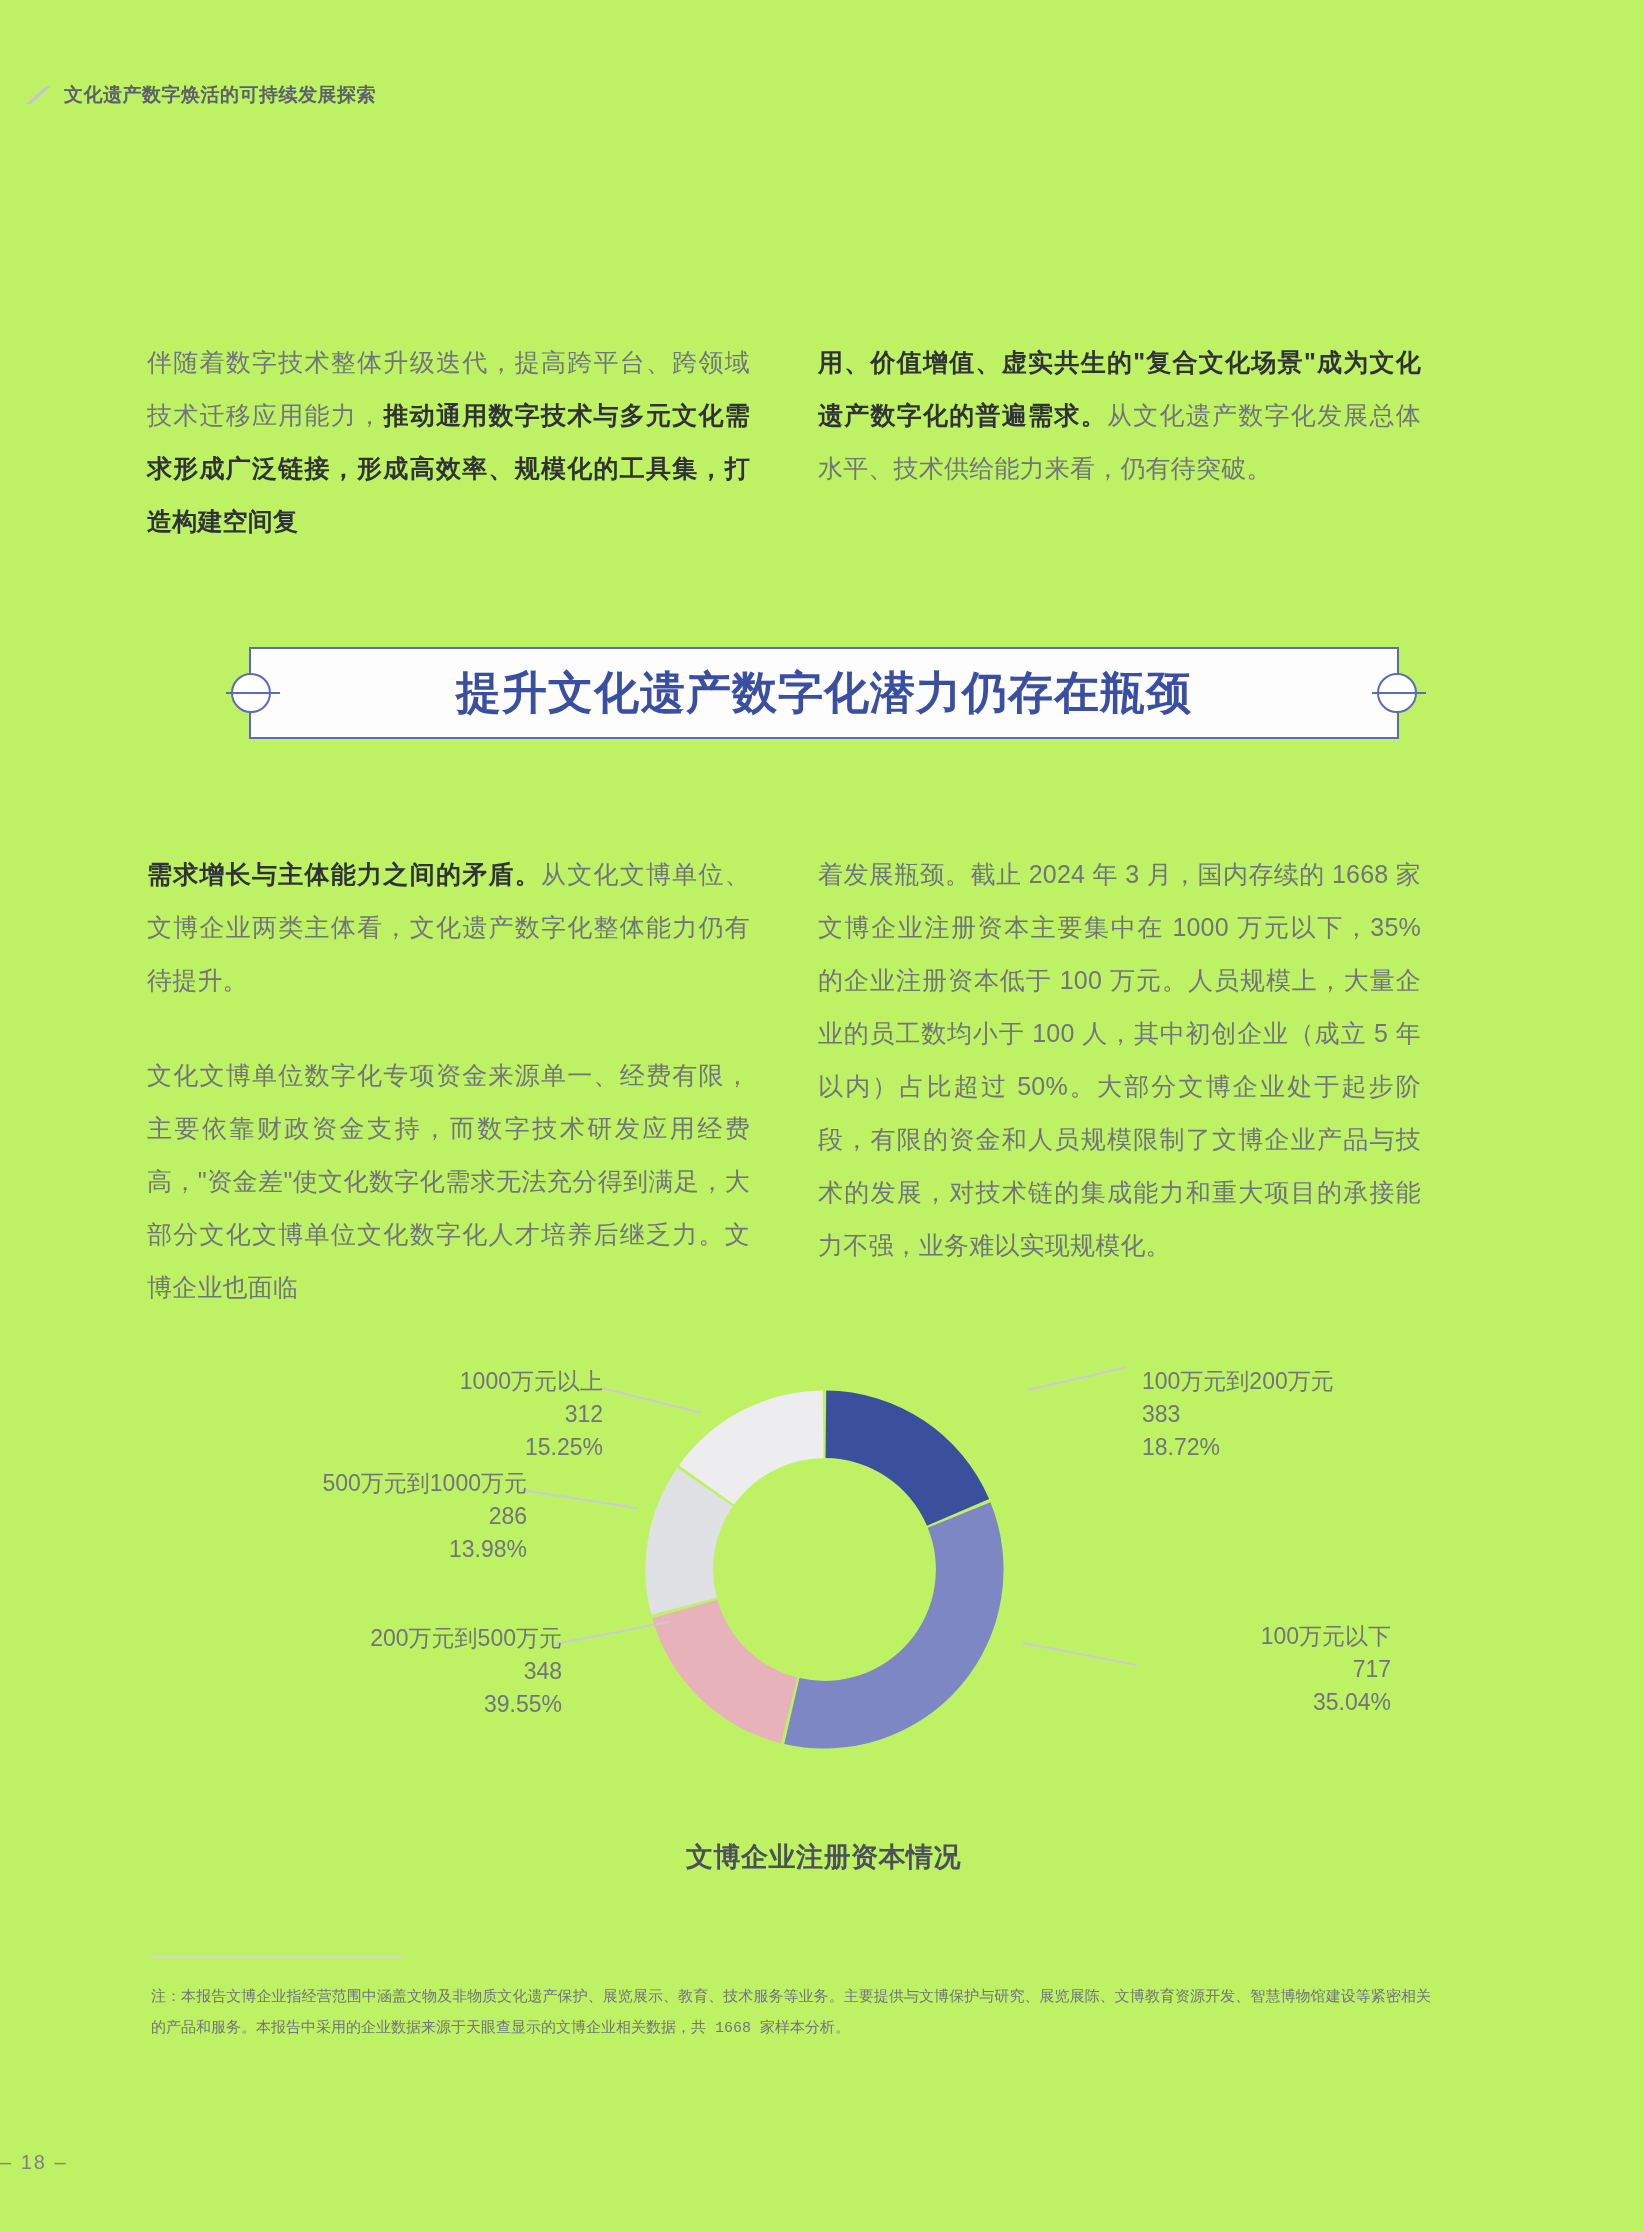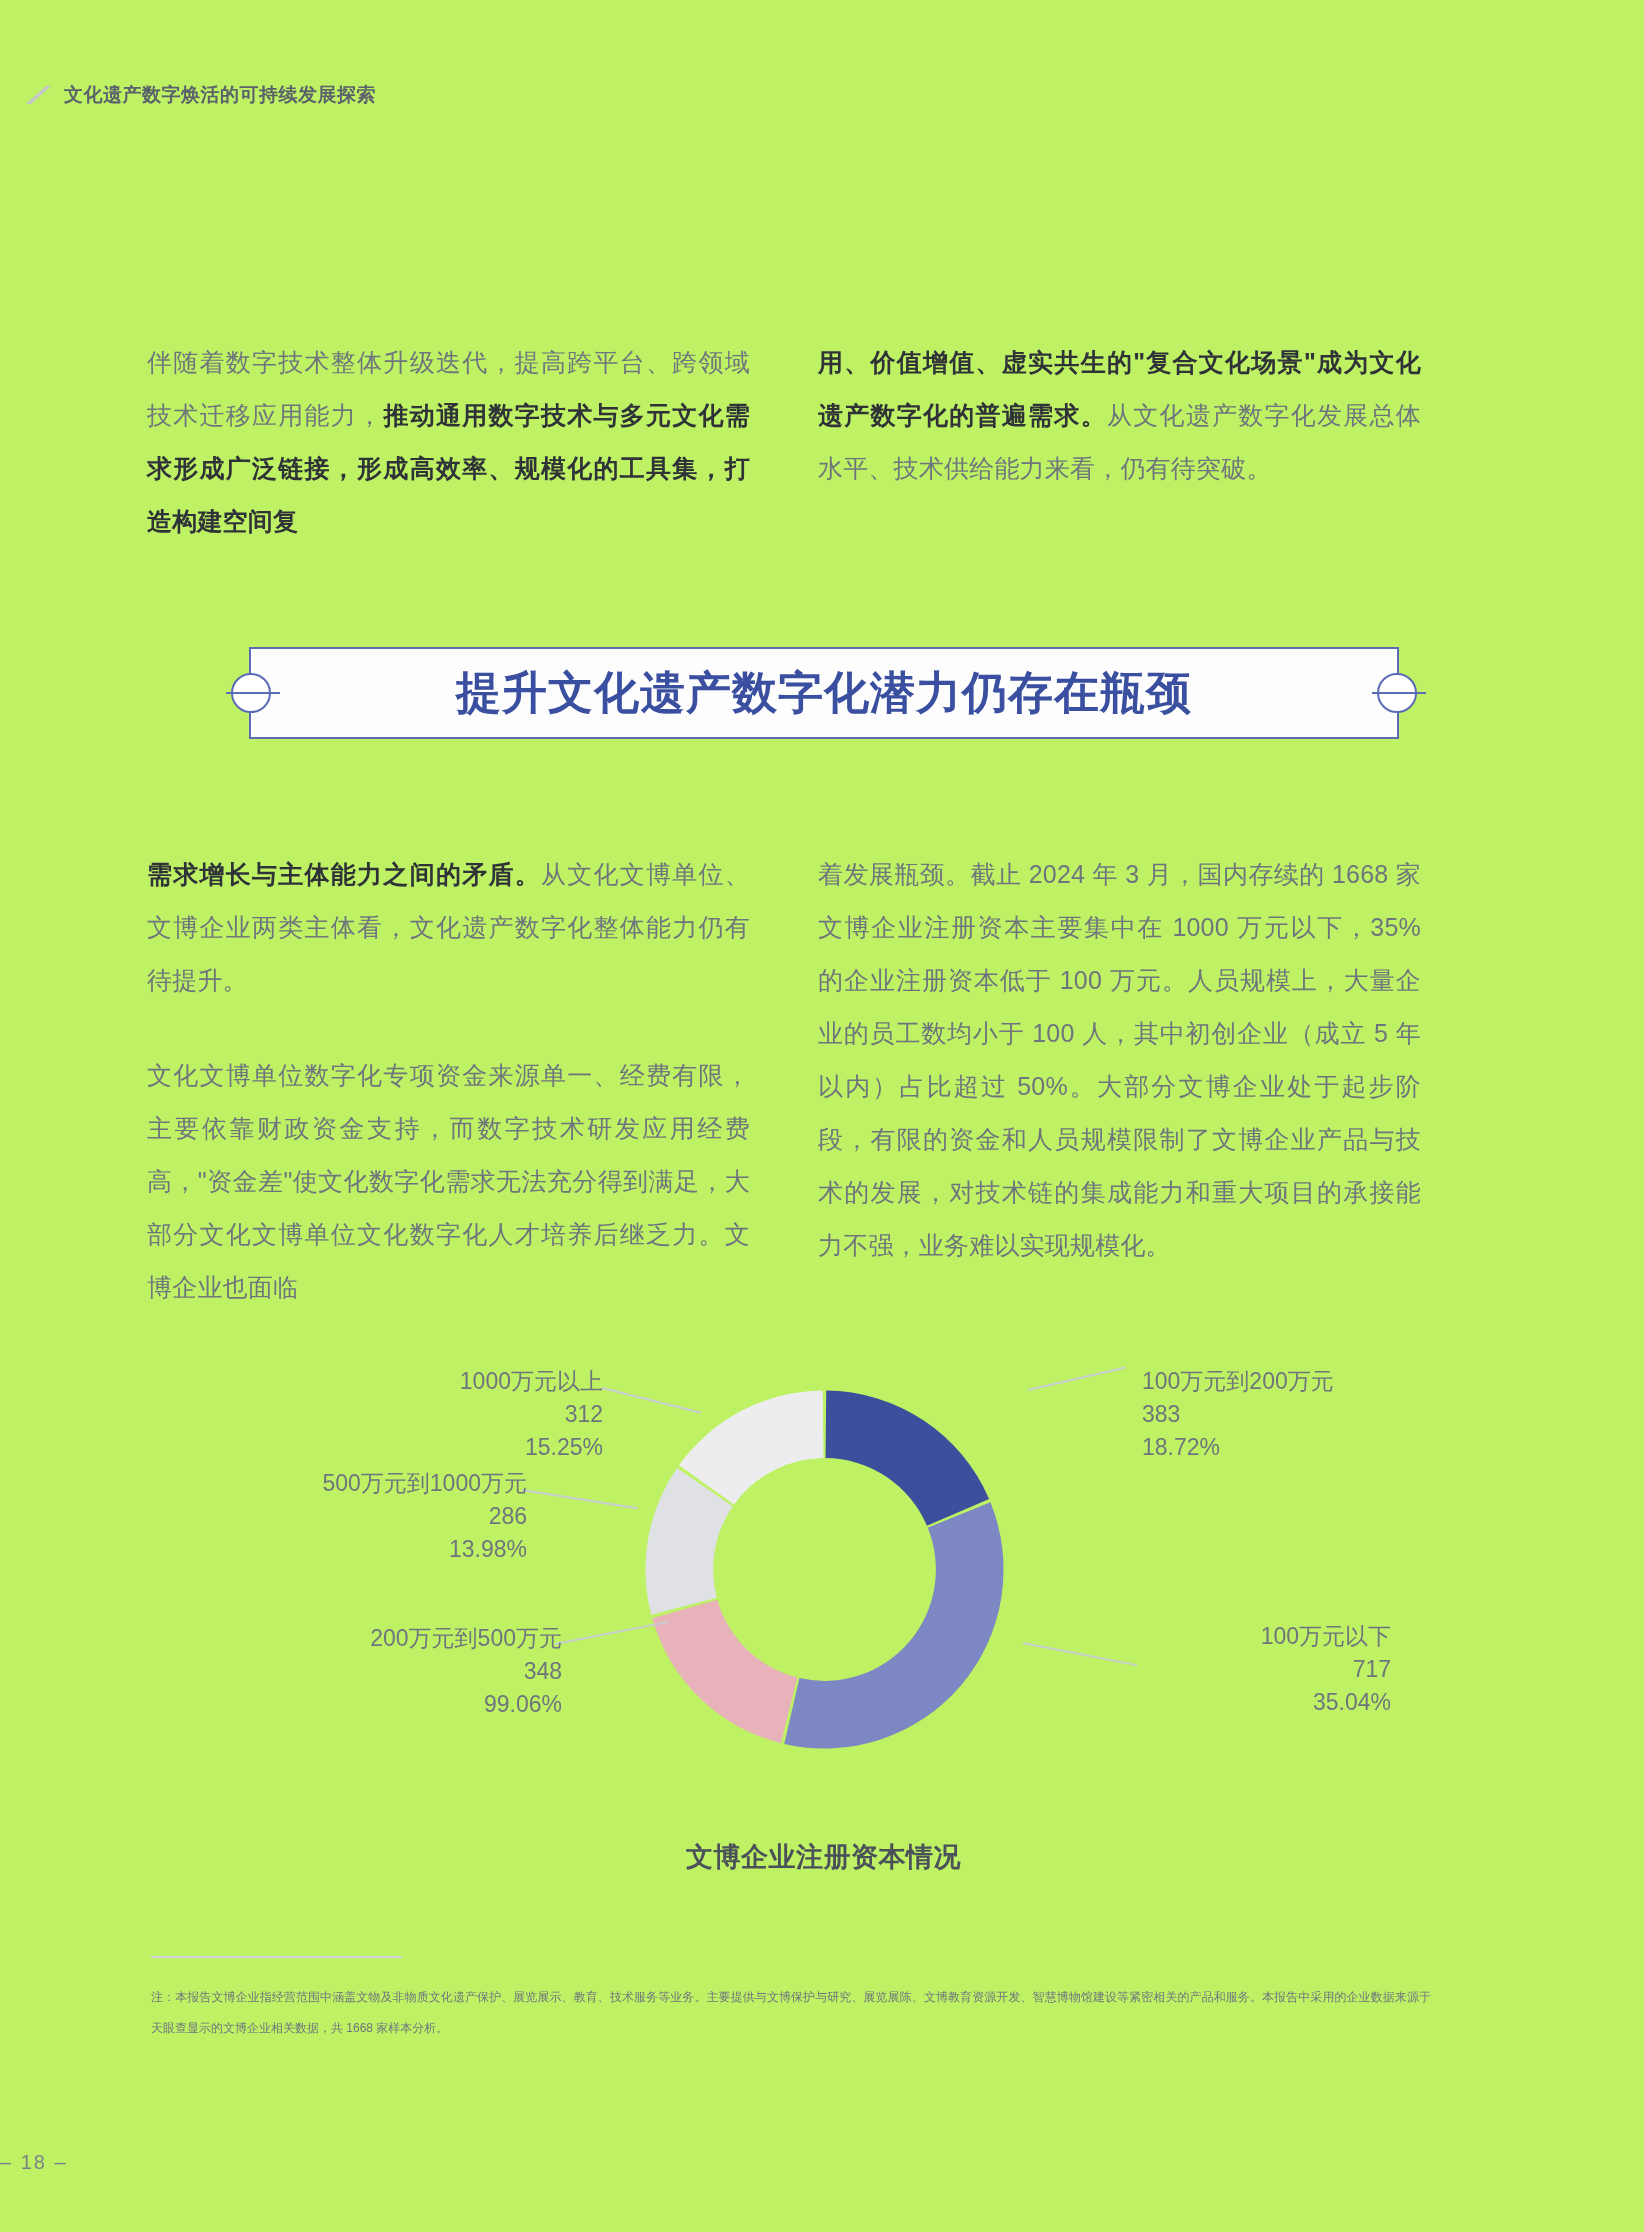--- a/index.html
+++ b/index.html
@@ -179,25 +179,26 @@
     top: 1956px;
     width: 251px;
     height: 1.5px;
     background: #d2d5da;
   }
   .footnote {
     position: absolute;
     left: 151px;
     top: 1982px;
     width: 1280px;
-    font-size: 12px;
+    font-size: 15px;
     line-height: 31px;
     color: #6f757d;
     text-align: justify;
     text-justify: inter-ideograph;
+    font-family: Liberation Mono, monospace;
   }
 
   
   .page-number {
     position: absolute;
     left: 0;
     top: 2151px;
     width: 1645px;
     text-align: left;
     font-size: 20px;
@@ -280,21 +281,21 @@
 
     <div class="lbl" style="left:119px; top:104px; width:261px; text-align:right;">
       <div>500万元到1000万元</div>
       <div>286</div>
       <div>13.98%</div>
     </div>
 
     <div class="lbl" style="left:154px; top:259px; width:261px; text-align:right;">
       <div>200万元到500万元</div>
       <div>348</div>
-      <div>99.06%</div>
+      <div>39.55%</div>
     </div>
 
     <div class="lbl" style="left:995px; top:2px; width:261px; text-align:left;">
       <div>100万元到200万元</div>
       <div>383</div>
       <div>18.72%</div>
     </div>
 
     <div class="lbl" style="left:1005px; top:257px; width:239px; text-align:right;">
       <div>100万元以下</div>

